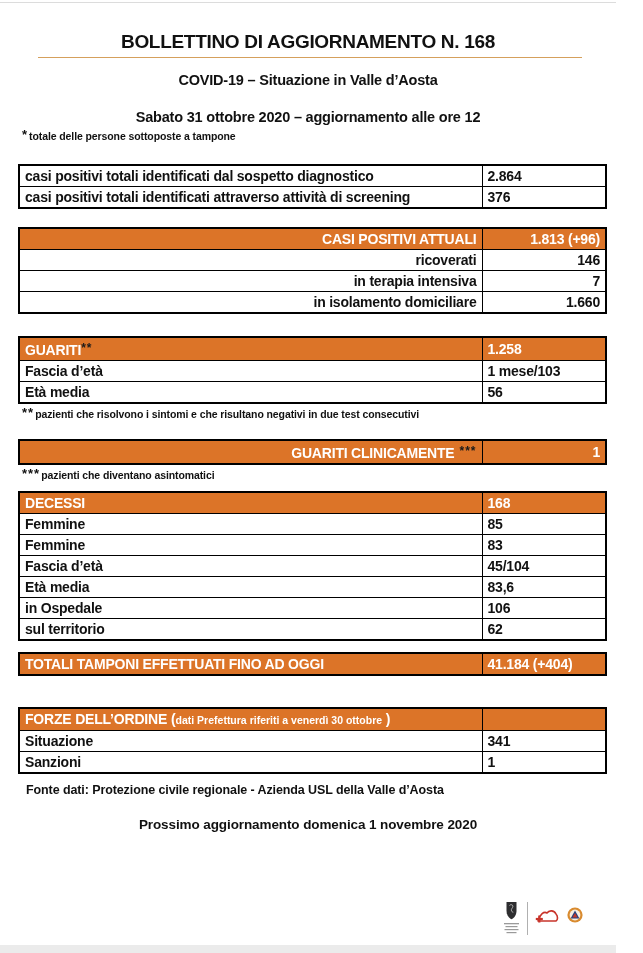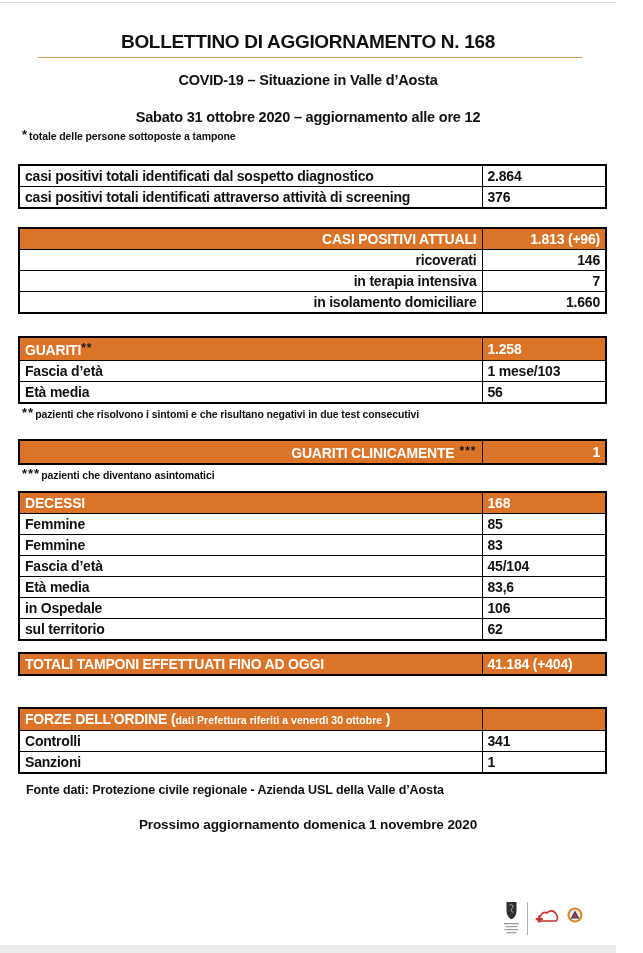--- a/index.html
+++ b/index.html
@@ -277,21 +277,21 @@
     <colgroup>
         <col style="width:463px">
         <col style="width:124px">
       </colgroup>
     <tbody>
         <tr class="th">
       <td><span>FORZE DELL’ORDINE</span><span class="paren open">(</span><span class="hnote">dati Prefettura riferiti a venerdì 30 ottobre</span> <span class="paren">)</span></td>
       <td></td>
     </tr>
     <tr>
-      <td>Controlli</td>
+      <td>Situazione</td>
       <td>341</td>
     </tr>
     <tr>
       <td>Sanzioni</td>
       <td>1</td>
     </tr>
   </tbody>
     </table>
 
   <div class="source">Fonte dati: Protezione civile regionale - Azienda USL della Valle d’Aosta</div>

